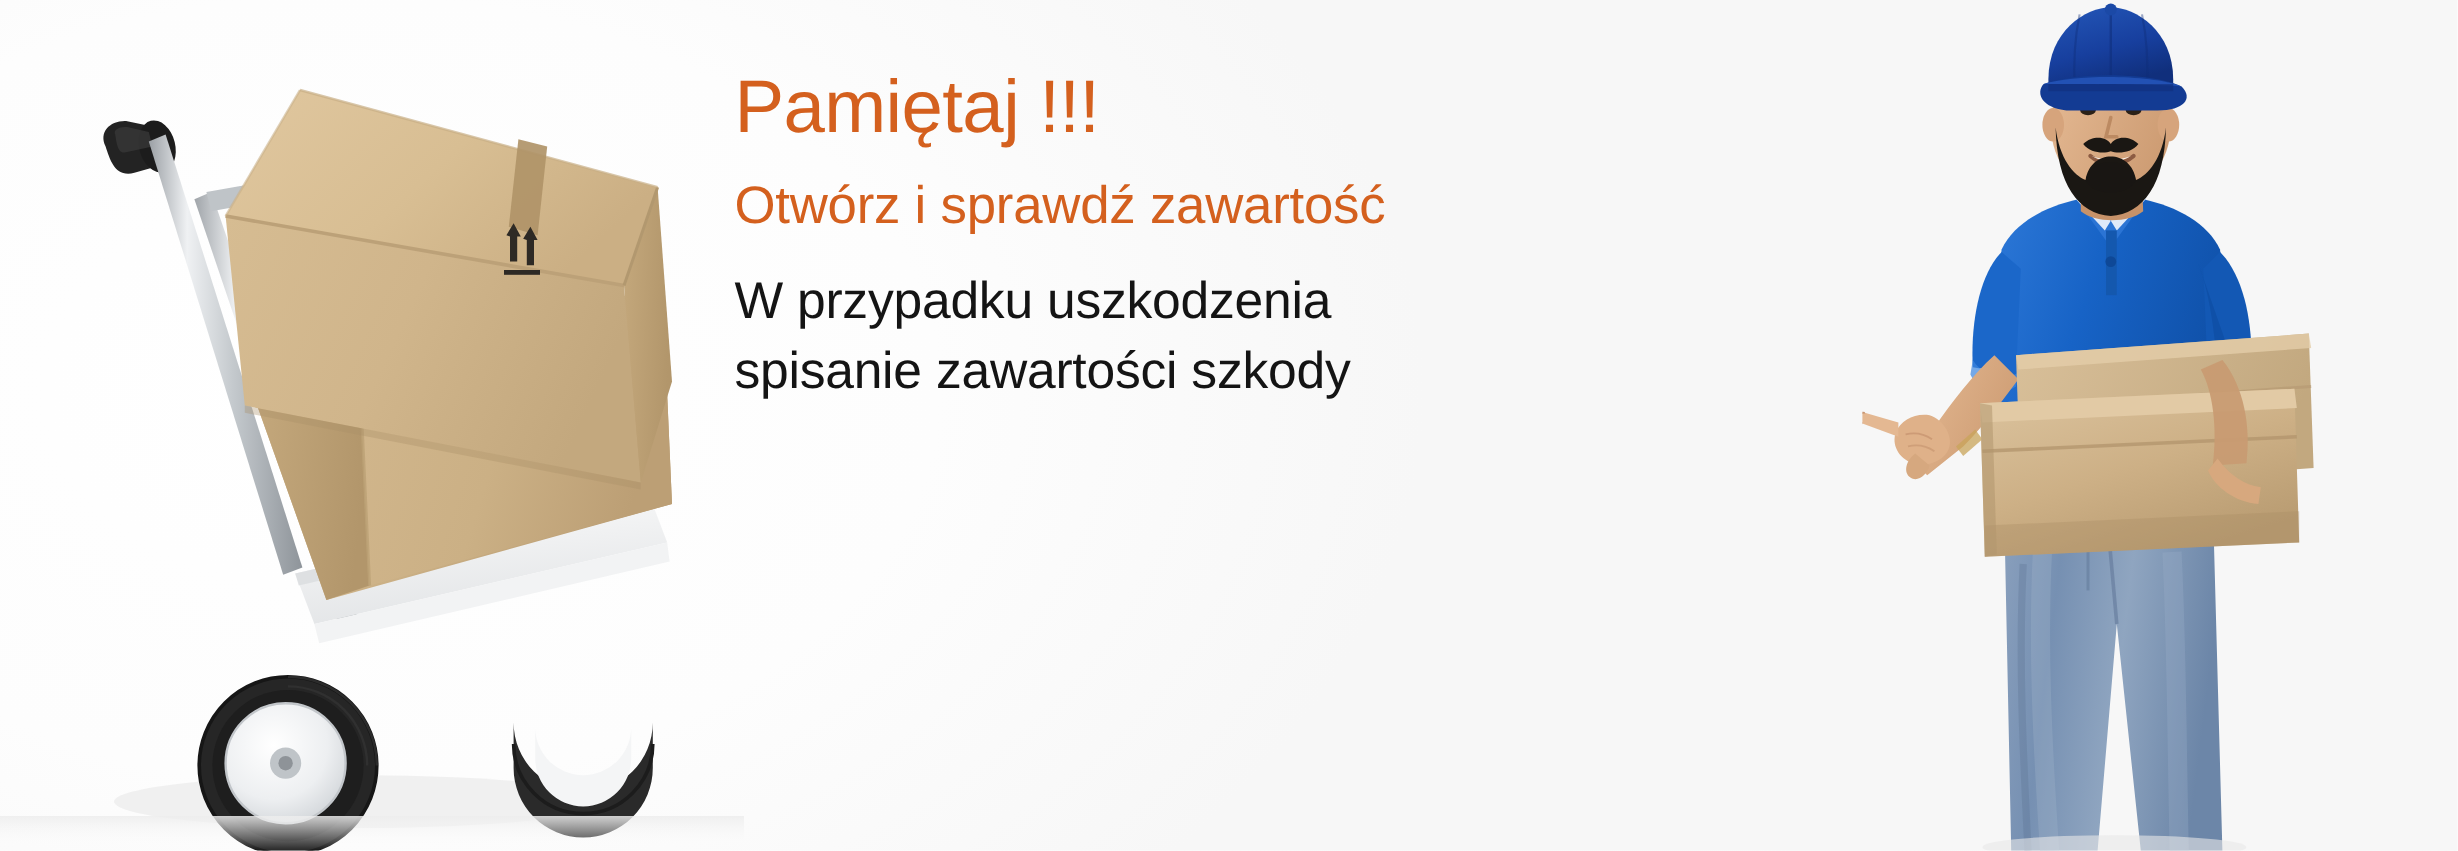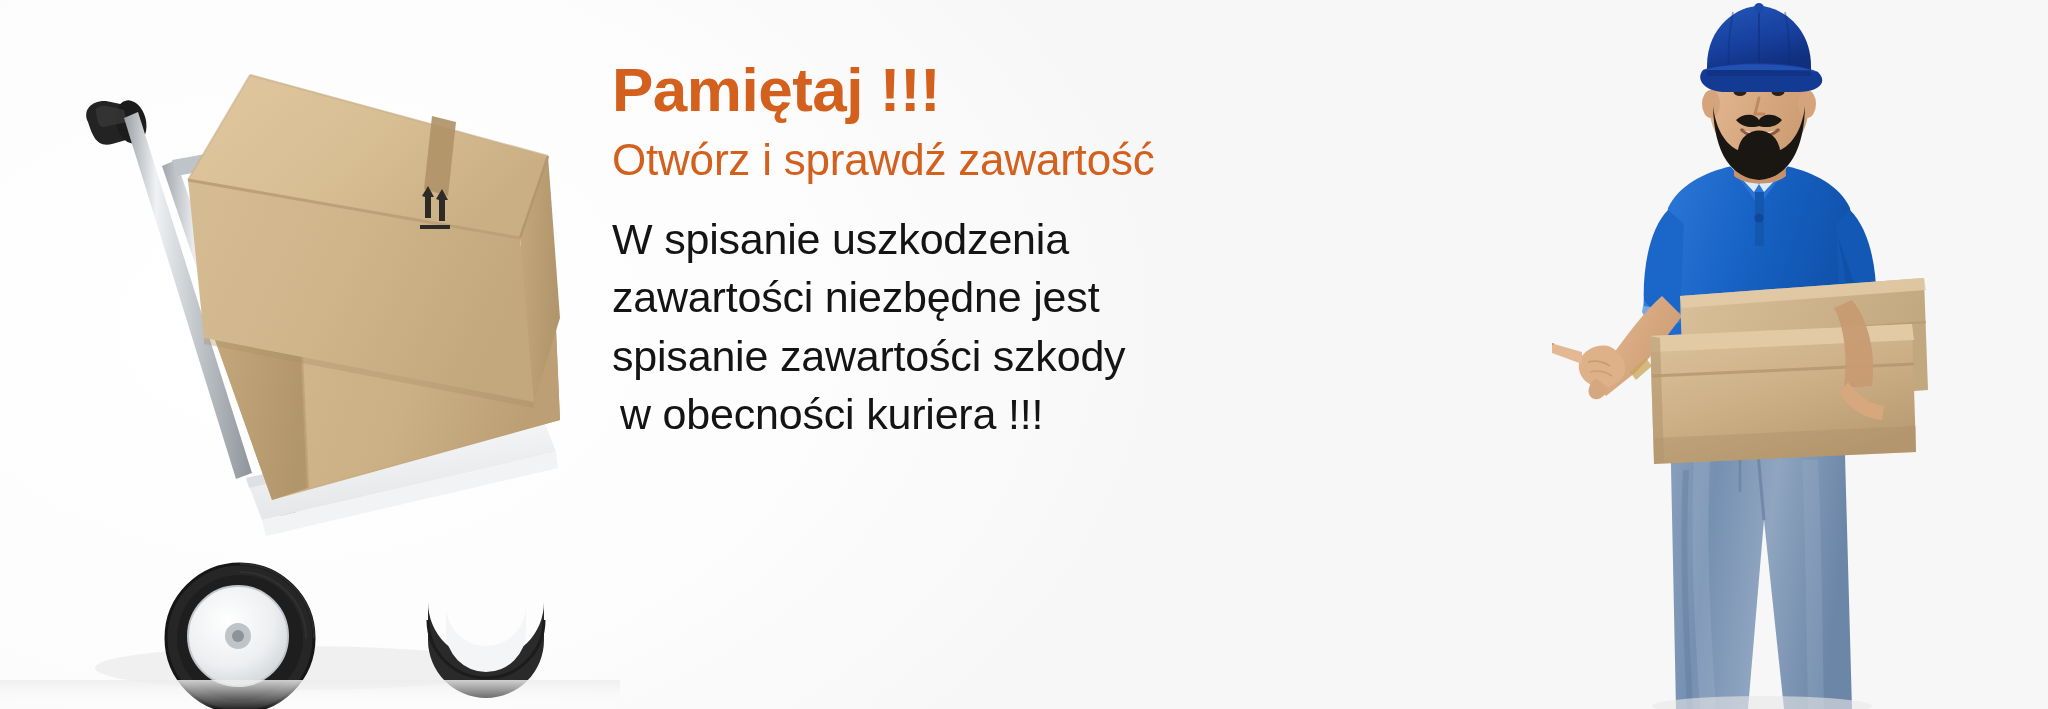--- a/index.html
+++ b/index.html
@@ -26,33 +26,33 @@
   
   #message-block {
     position:absolute;
     left:612px; top:58px;
     width:560px;
   }
   .headline {
     color:#D4601E;
     font-size:62px;
     line-height:1.02;
-    font-weight:700;
+    font-weight:400;
     letter-spacing:-0.5px;
     white-space:nowrap;
   }
   .subline {
     color:#D4601E;
     font-size:44px;
     line-height:1.33;
     font-weight:400;
     letter-spacing:-0.2px;
     white-space:nowrap;
   }
-  #subheading { margin-top:10px; }
+  #subheading { margin-top:22px; }
   #body-paragraph { margin-top:20px; }
   .bodyline {
     color:#141414;
     font-size:43px;
     line-height:1.36;
     font-weight:400;
     letter-spacing:-0.2px;
     white-space:nowrap;
   }
   .bodyline.indent { padding-left:8px; }
@@ -202,24 +202,22 @@
 
   <div id="message-block">
 
     <div class="headline">Pamiętaj !!!</div>
 
     <div id="subheading">
       <div class="subline">Otwórz i sprawdź zawartość</div>
     </div>
 
     <div id="body-paragraph">
-      <div class="bodyline">W spisanie uszkodzenia</div>
-      <div class="bodyline">zawartości niezbędne jest</div>
+      <div class="bodyline">W przypadku uszkodzenia</div>
       <div class="bodyline">spisanie zawartości szkody</div>
-      <div class="bodyline indent">w obecności kuriera !!!</div>
     </div>
 
   </div>
 
   <div id="courier-illustration">
     <svg width="420" height="709" viewBox="0 0 420 709" xmlns="http://www.w3.org/2000/svg">
       <defs>
         <linearGradient id="poloGrad" x1="0" y1="0" x2="1" y2="0.4">
           <stop offset="0%" stop-color="#2E79D8"></stop>
           <stop offset="45%" stop-color="#1763C6"></stop>

